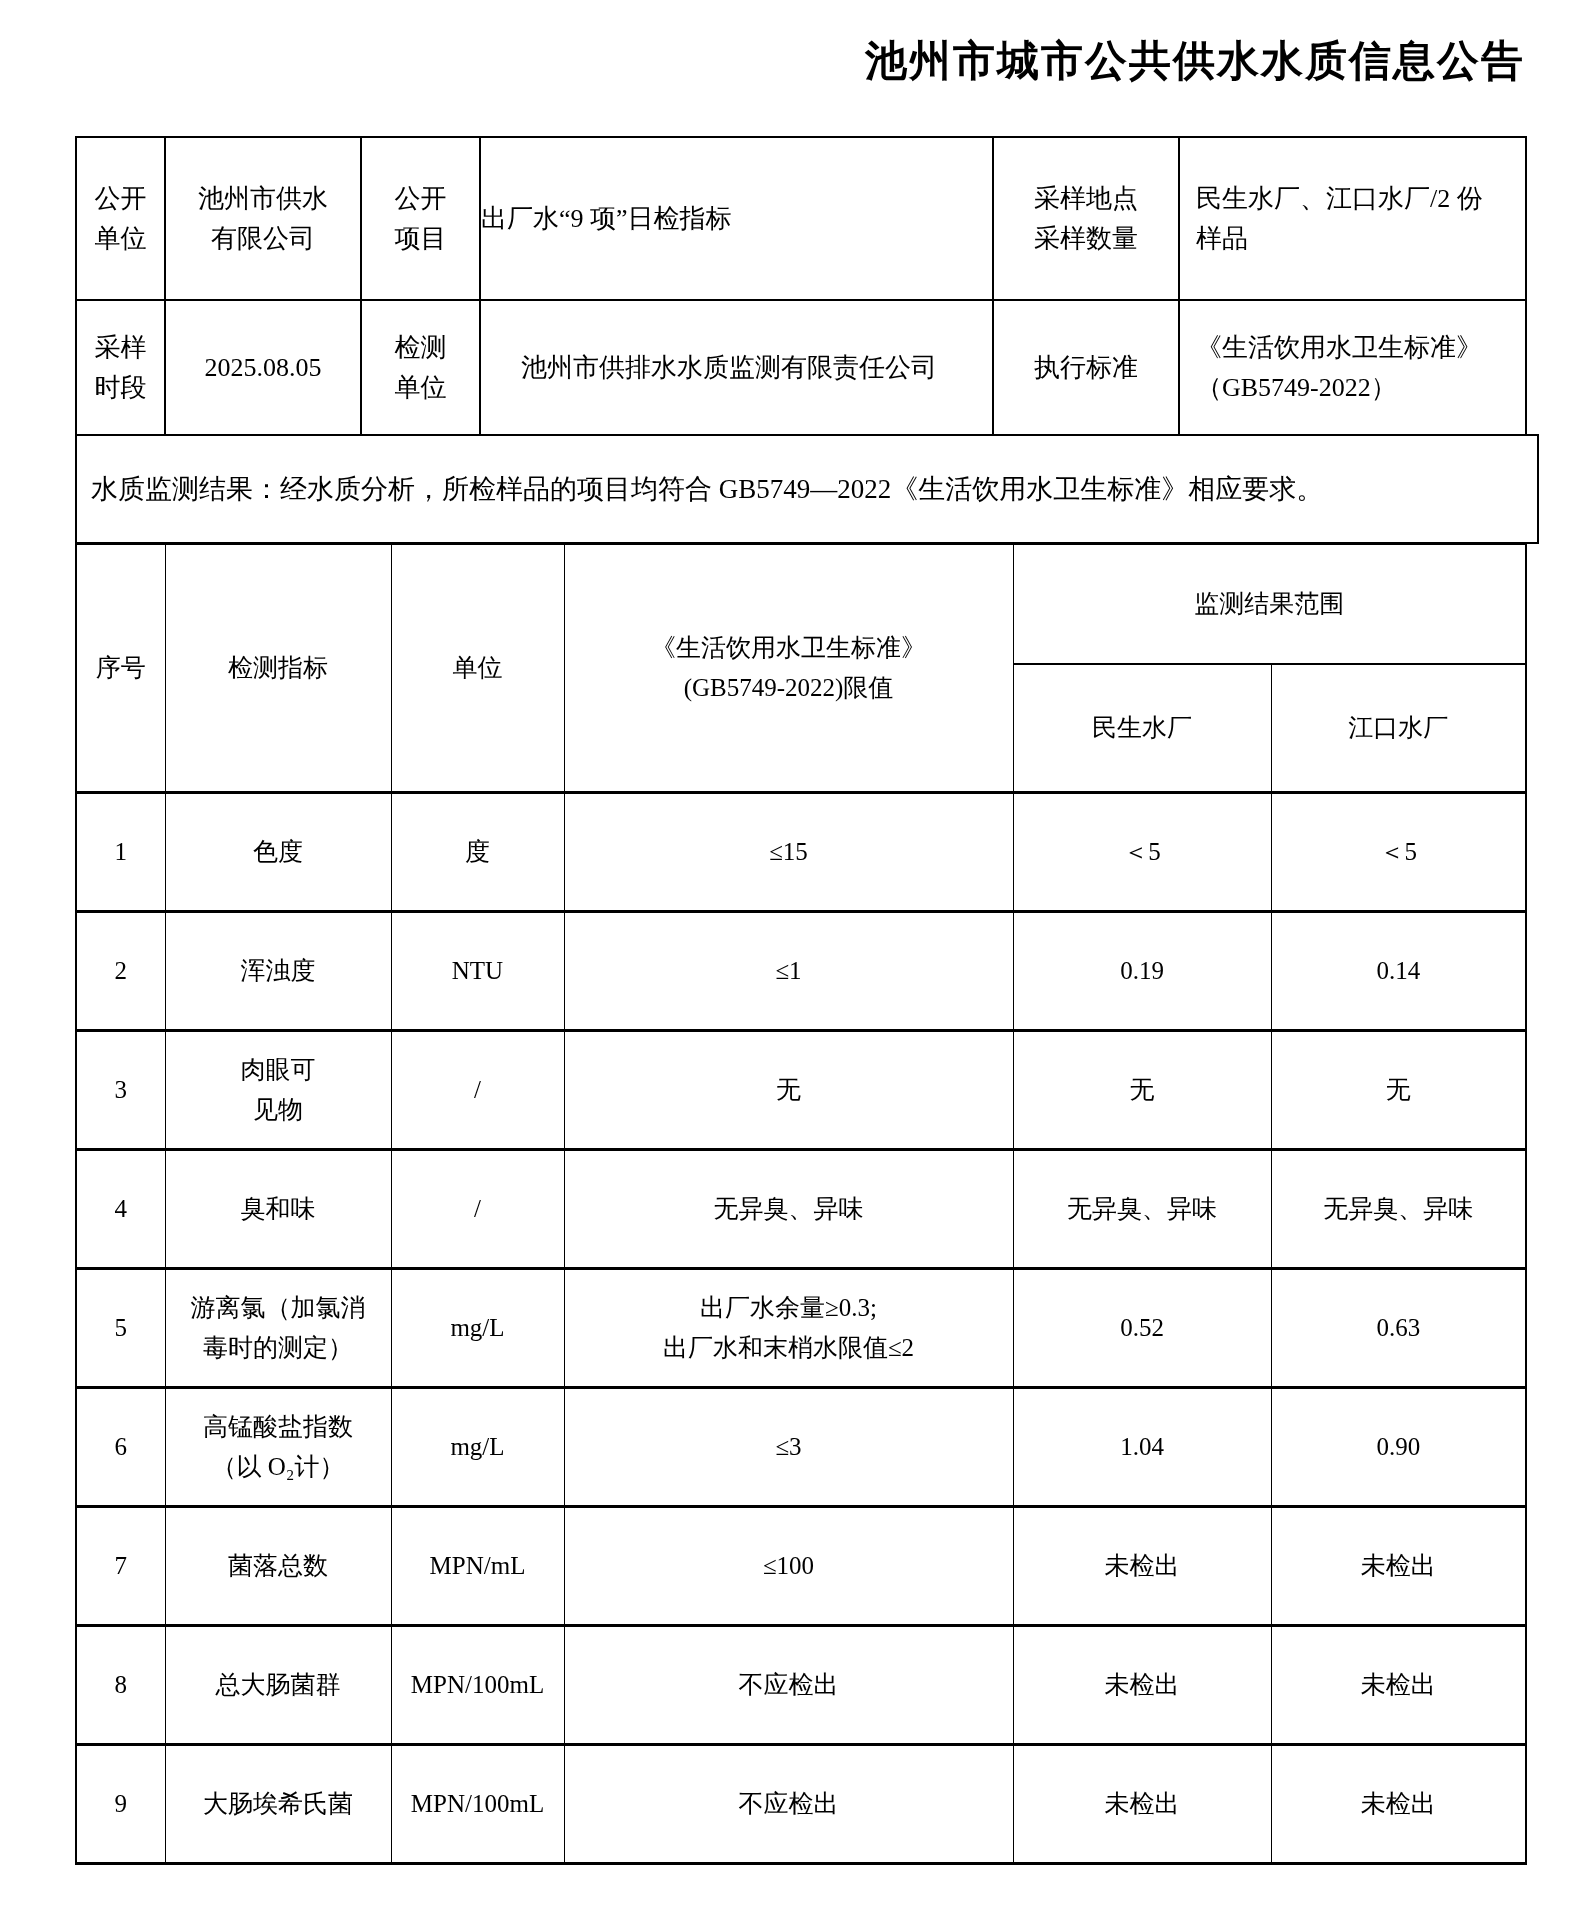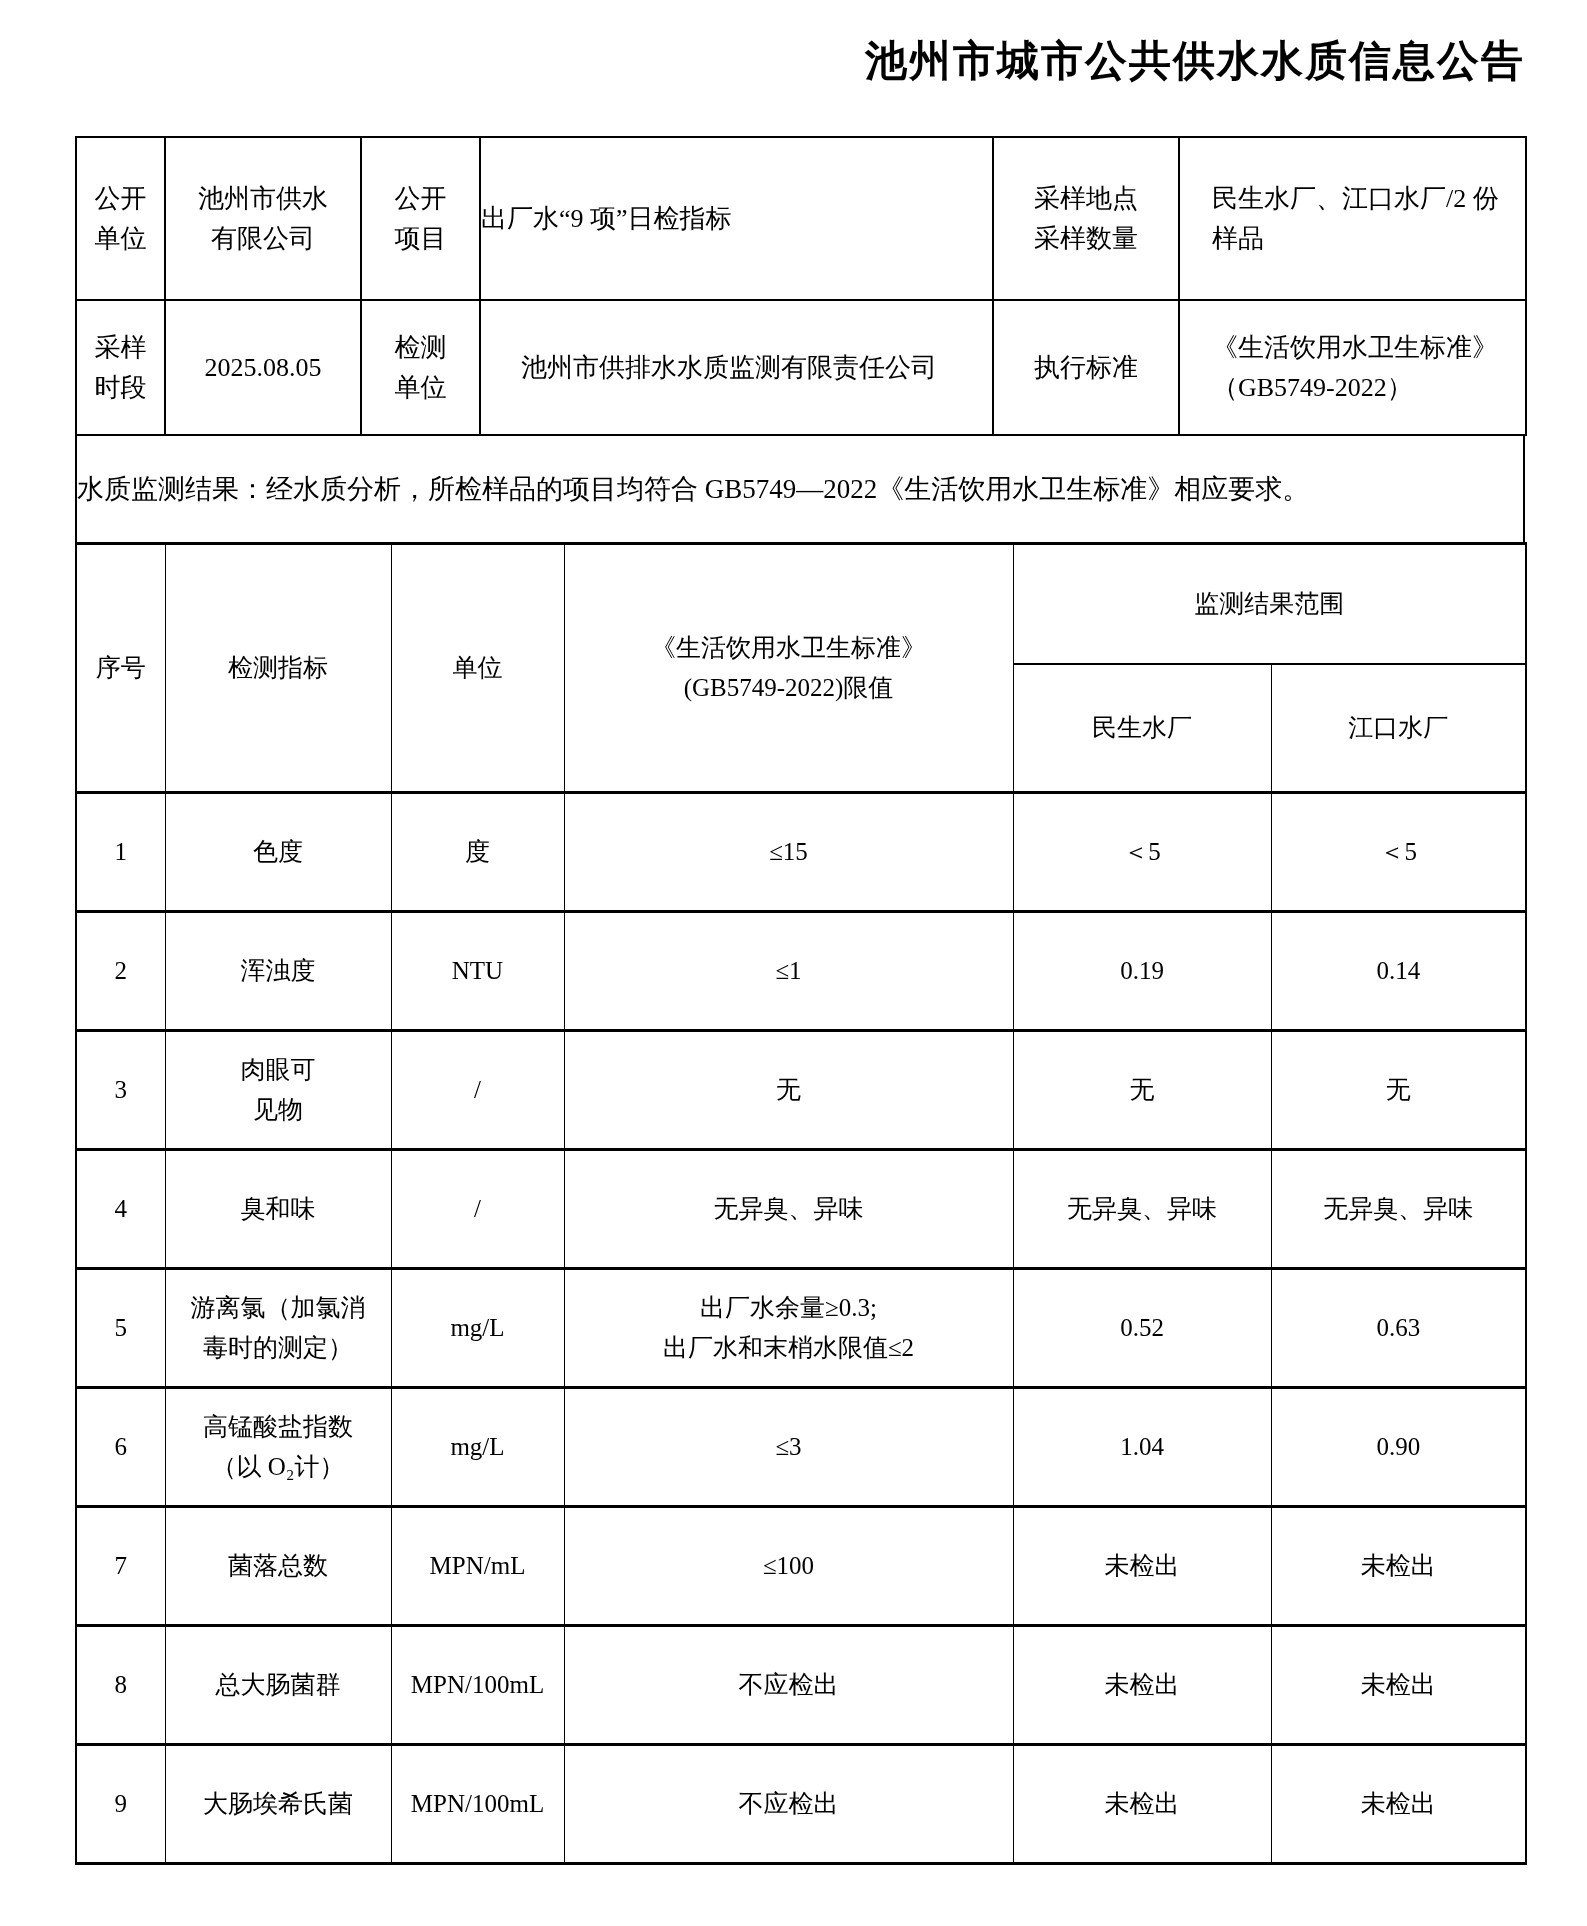--- a/index.html
+++ b/index.html
@@ -44,30 +44,31 @@
     line-height: 40px;
     padding: 0;
     overflow: hidden;
   }
   
   .info-table { margin-top: 44px; }
   .info-table tr.r1 td { height: 161px; }
   .info-table tr.r2 td { height: 133px; }
   .info-table td.left30 { text-align: left; }
   .info-table td.left40 { text-align: left; padding-left: 40px; border-radius: 17px; }
-  .info-table td.left18 { text-align: left; padding-left: 32px; padding-right: 6px; }
+  .info-table td.left18 { text-align: left; padding-left: 16px; padding-right: 6px; }
   
   .summary {
     width: 1446px;
     height: 106px;
     border: 2px solid #000000;
     margin-top: -2px;
     display: flex;
     align-items: center;
     font-size: 27px;
+    padding-left: 14px;
     box-sizing: content-box;
   }
   
   .main-table { margin-top: -2px; }
   .main-table td {
     border-left: 1px solid #000000;
     border-right: 1px solid #000000;
     border-top: 3px solid #000000;
     border-bottom: 3px solid #000000;
     font-size: 25px;

